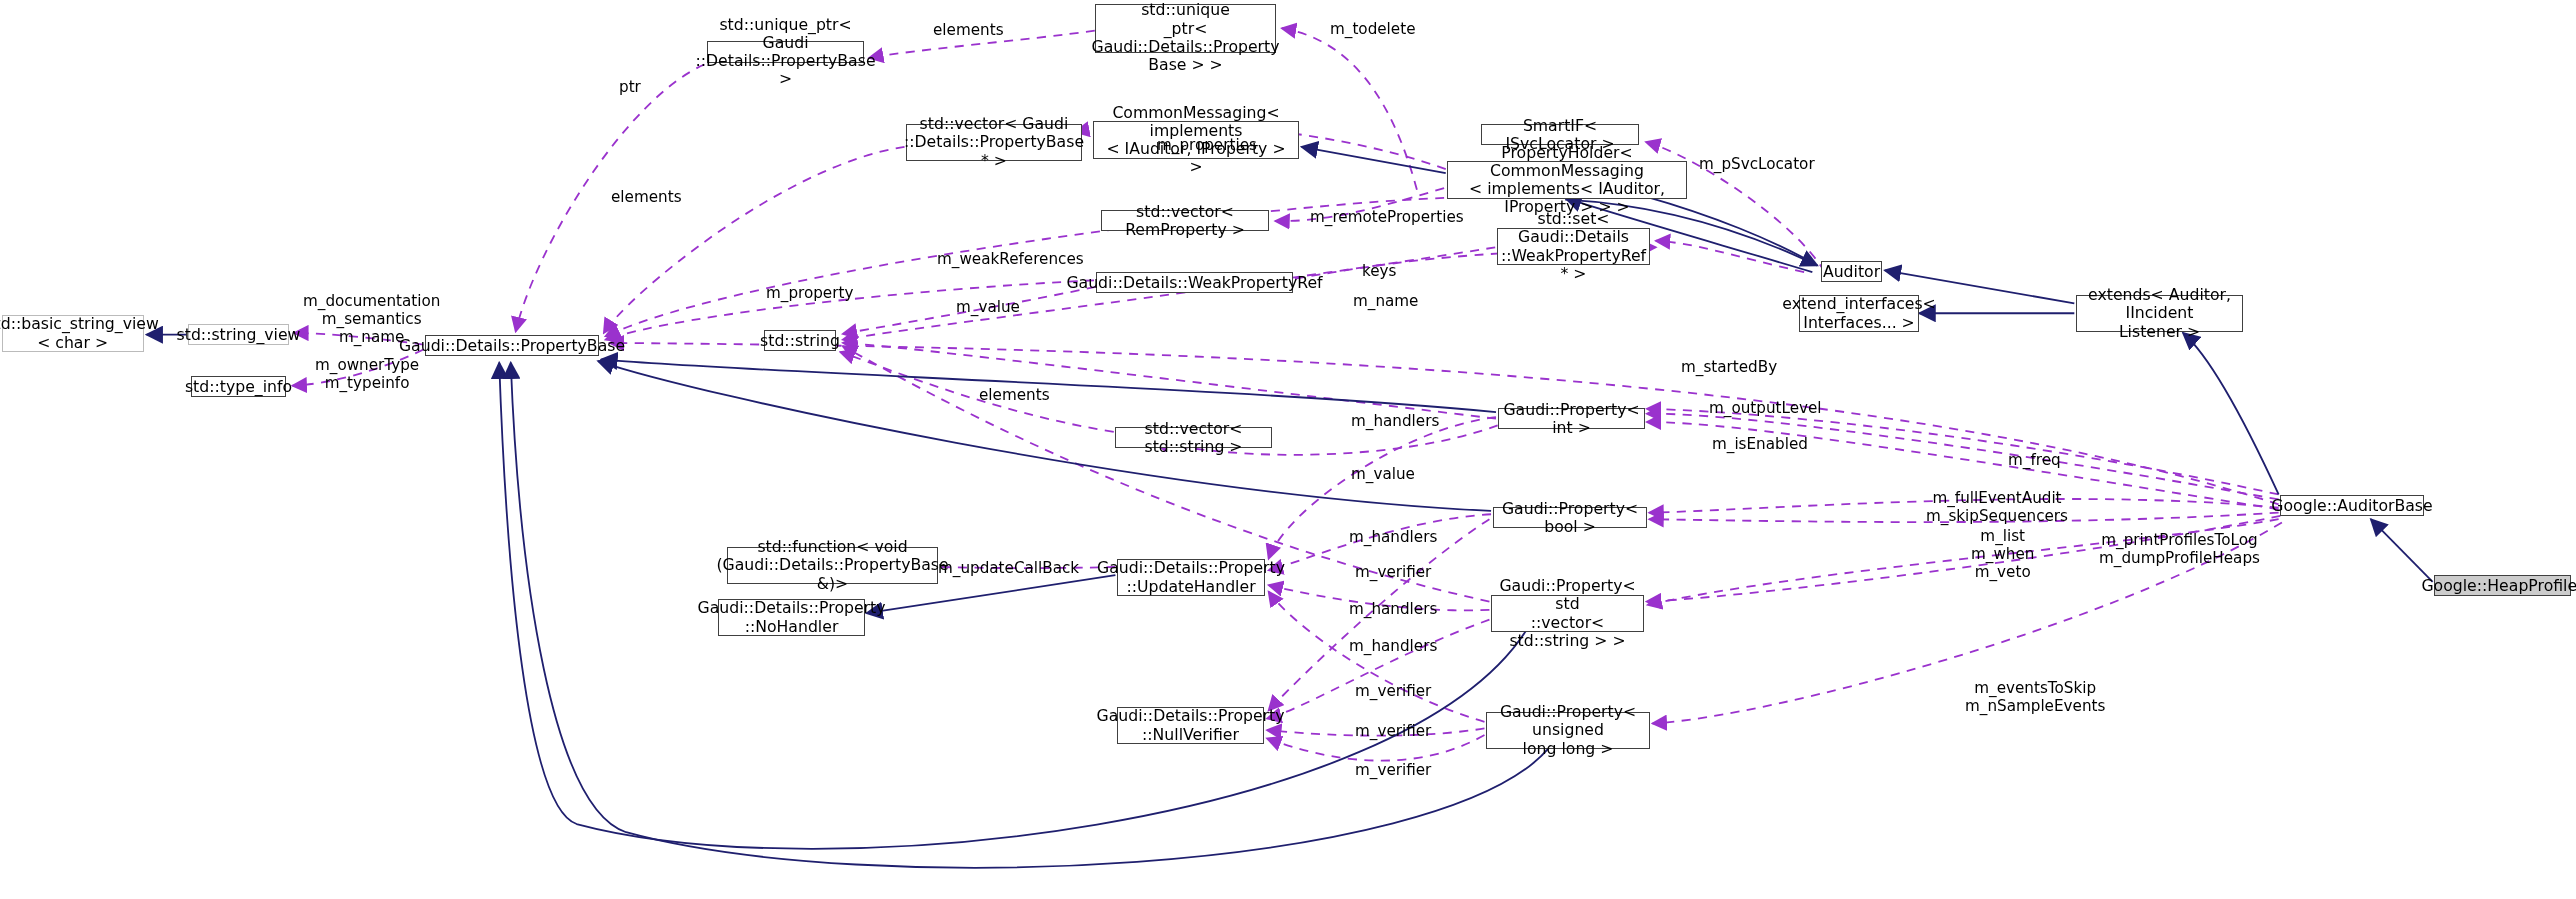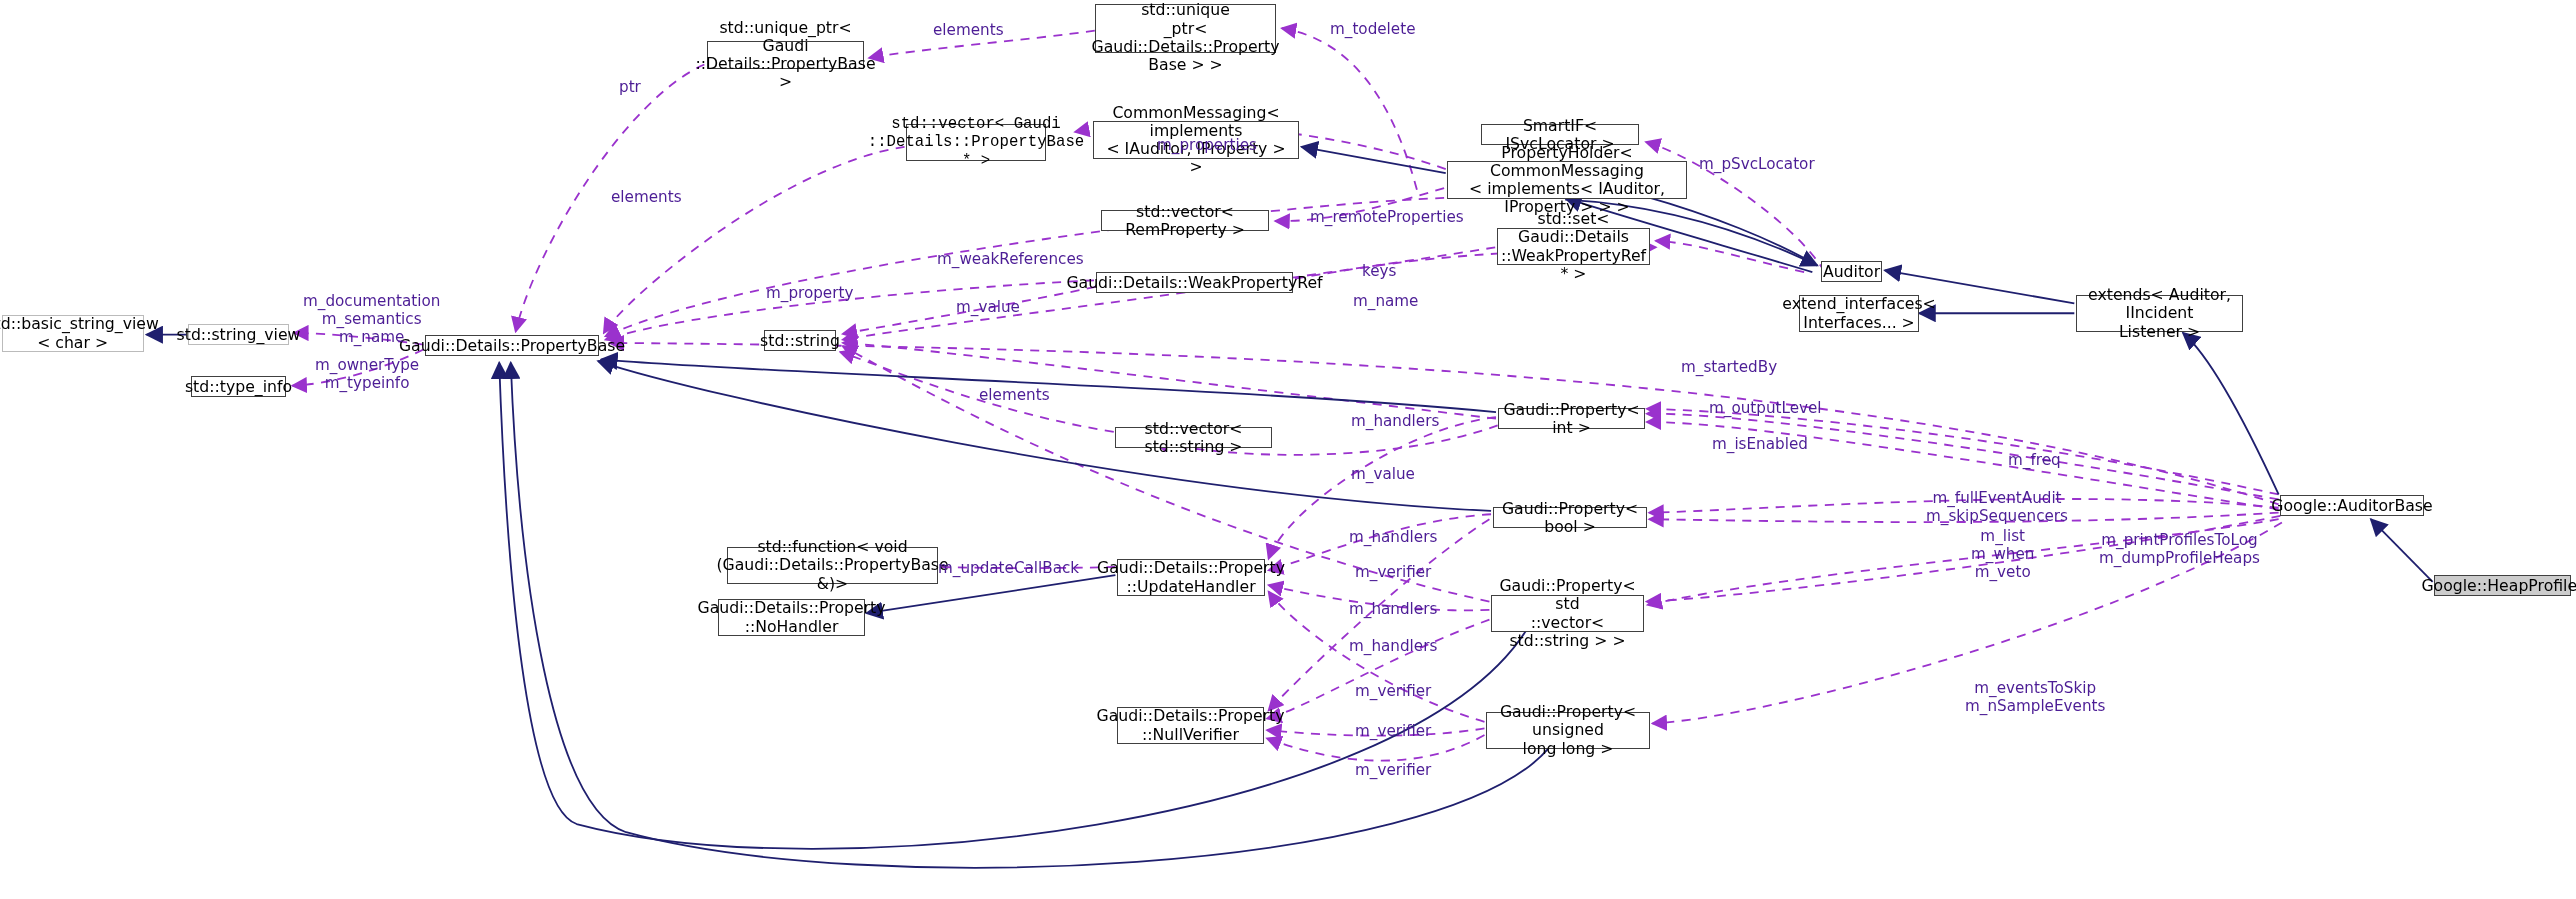--- a/index.html
+++ b/index.html
@@ -26,21 +26,21 @@
     line-height:1.16;
     padding:1.6px 5px;
     white-space:pre-line;
     z-index:3;
   }
   .node.light{border-color:#bbbbbb;color:#000;}
   .node.highlight{background:#cccccc;border-color:#404040;}
   .elabel{
     position:absolute;
     font-size:15.2px;
-    color:#4c1d95;
+    color:#000000;
     line-height:1.2;
     white-space:pre-line;
     text-align:center;
     z-index:4;
     background:transparent;
   }
 </style>
 </head>
 <body>
 
@@ -160,23 +160,23 @@
 
       <path d="M2200,330 C2100,300 1960,260 1900,240" marker-end="url(#ar-b)"></path>
 
       <path d="M2206,322 C2100,260 1900,200 1760,200"></path>
     </g>
   </svg>
 
   <div class="node normal" style="left:1095px;top:4.1px;width:181px;height:49px;">std::vector&lt; std::unique
 _ptr&lt; Gaudi::Details::Property
 Base &gt; &gt;</div>
-  <div class="node normal" style="left:707px;top:41px;width:157px;height:28px;">std::unique_ptr&lt; Gaudi
+  <div class="node normal" style="left:707px;top:41px;width:157px;height:22px;">std::unique_ptr&lt; Gaudi
 ::Details::PropertyBase &gt;</div>
-  <div class="node normal" style="left:906px;top:124px;width:140px;height:37px;font-family:Liberation Mono, monospace;">std::vector&lt; Gaudi
+  <div class="node normal" style="left:906px;top:124px;width:176px;height:37px;">std::vector&lt; Gaudi
 ::Details::PropertyBase * &gt;</div>
   <div class="node normal" style="left:1093px;top:121px;width:206px;height:38px;">CommonMessaging&lt; implements
 &lt; IAuditor, IProperty &gt; &gt;</div>
   <div class="node normal" style="left:1481px;top:124px;width:158px;height:21.4px;">SmartIF&lt; ISvcLocator &gt;</div>
   <div class="node normal" style="left:1101px;top:210px;width:168px;height:21.4px;">std::vector&lt; RemProperty &gt;</div>
   <div class="node normal" style="left:1447px;top:161px;width:240px;height:38px;">PropertyHolder&lt; CommonMessaging
 &lt; implements&lt; IAuditor, IProperty &gt; &gt; &gt;</div>
   <div class="node normal" style="left:1497px;top:228px;width:153px;height:37px;">std::set&lt; Gaudi::Details
 ::WeakPropertyRef * &gt;</div>
   <div class="node normal" style="left:1821px;top:261px;width:61px;height:21.4px;">Auditor</div>

